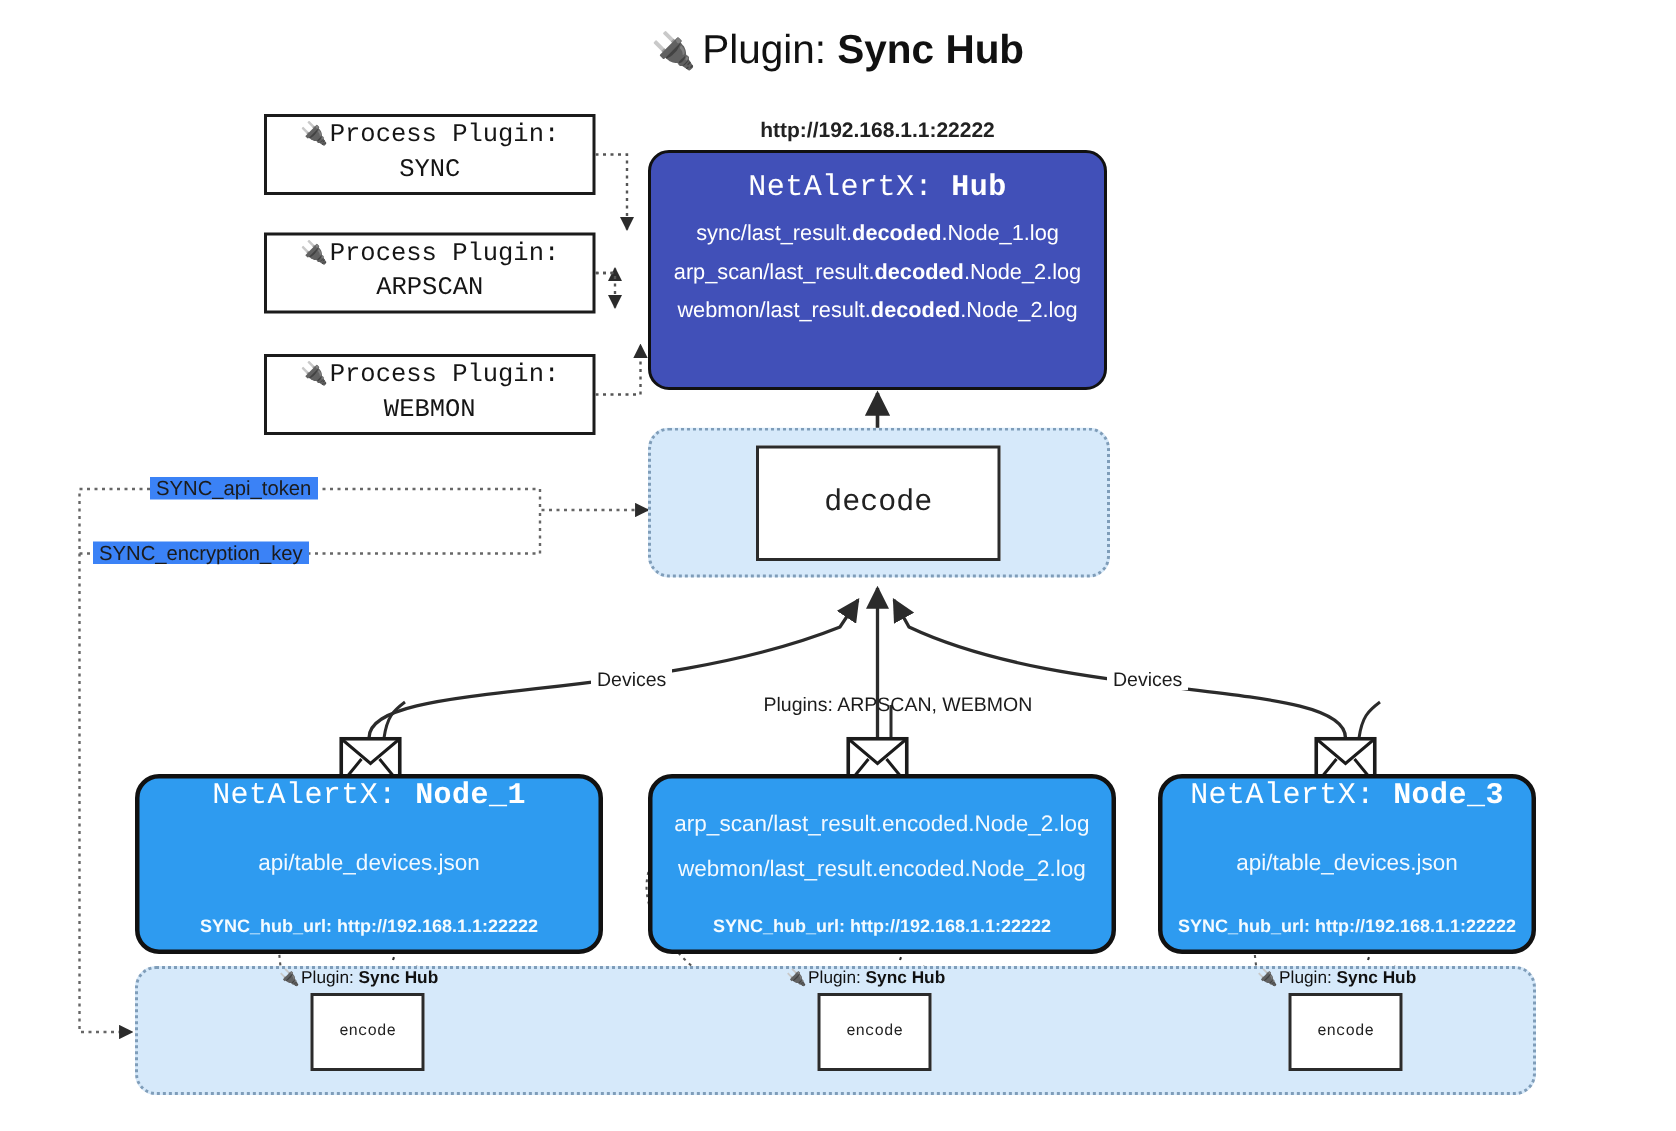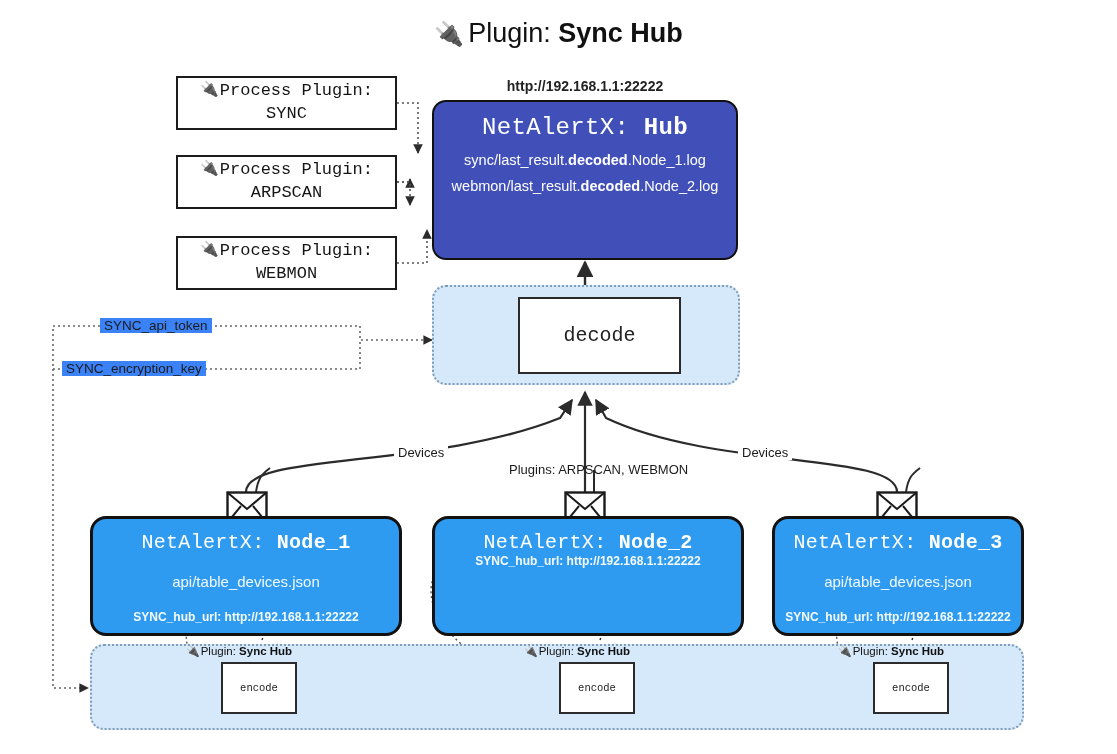--- a/index.html
+++ b/index.html
@@ -20,44 +20,44 @@
            font-size:17px;color:#151515;line-height:1.35;
            display:flex;flex-direction:column;align-items:center;
            justify-content:center;text-align:center;}
   .procbox .l1{display:flex;align-items:center;justify-content:center;}
   .procbox .l1 .plug{font-size:15px;margin-right:1px;}
 
   
   .hub{position:absolute;box-sizing:border-box;background:#4150b8;
        border:2.5px solid #111;border-radius:14px;color:#fff;
        display:flex;flex-direction:column;align-items:center;padding-top:12px;}
-  .hub .hubtitle{font-family:"Liberation Mono",monospace;font-size:24px;
+  .hub .hubtitle{font-family:"Liberation Mono",monospace;font-size:20px;
                  letter-spacing:.3px;margin-bottom:7px;}
   .hub .hubtitle b{font-weight:700;}
   .hub .logline{font-size:14.5px;line-height:1.77;white-space:nowrap;}
   .hub .logline b{font-weight:700;}
   .urllabel{position:absolute;font-size:14px;font-weight:600;color:#222;
             white-space:nowrap;text-align:center;}
 
   
   .bluebox{position:absolute;box-sizing:border-box;background:#d6e9fa;
            border:2px dotted #7f9db9;border-radius:14px;}
 
   
   .opbox{position:absolute;box-sizing:border-box;background:#fff;
          border:2.5px solid #2b2b2b;display:flex;align-items:center;
          justify-content:center;font-family:"Liberation Mono",monospace;
-         color:#222;margin-left:14px;}
+         color:#222;}
   .opbox.decode{font-size:20px;}
   .opbox.encode{font-size:10.5px;}
 
   
   .node{position:absolute;box-sizing:border-box;background:#2e9bf0;
         border:3px solid #111;border-radius:16px;color:#fff;
-        display:flex;flex-direction:column;align-items:center;padding-top:12px;}
+        display:flex;flex-direction:column;align-items:center;padding-top:0;}
   .node .ntitle{font-family:"Liberation Mono",monospace;font-size:20px;
                 letter-spacing:.3px;}
   .node .ntitle b{font-weight:700;}
   .node .nlines{flex:1;display:flex;flex-direction:column;
                 align-items:center;justify-content:center;width:100%;}
   .node .nline{font-size:15px;line-height:1.95;white-space:nowrap;
                color:#f2f9ff;}
   .node .nfoot{font-size:12px;font-weight:600;color:#f4fbff;
                padding-bottom:9px;white-space:nowrap;}
   .plugcap{position:absolute;font-size:11.5px;color:#111;white-space:nowrap;}
@@ -157,20 +157,21 @@
     <div>WEBMON</div>
   </div>
 
   <div class="urllabel" style="left:455px;top:78px;width:260px;">http://192.168.1.1:22222</div>
   <div class="hub" style="left:432px;top:100px;width:306px;height:160px;">
     <div class="hubtitle">
       <span>NetAlertX:</span>
       <b>Hub</b>
     </div>
     <div class="logline"><span>sync/last_result.</span><b>decoded</b><span>.Node_1.log</span></div>
+    <div class="logline"><span>arp_scan/last_result.</span><b>decoded</b><span>.Node_2.log</span></div>
     <div class="logline"><span>webmon/last_result.</span><b>decoded</b><span>.Node_2.log</span></div>
   </div>
 
   <div class="bluebox" style="left:432px;top:285px;width:308px;height:100px;"></div>
   <div class="opbox decode" style="left:504px;top:297px;width:163px;height:77px;">
     <span>decode</span>
   </div>
 
   <div class="tokenlabel" style="left:100px;top:318px;">SYNC_api_token</div>
   <div class="tokenlabel" style="left:62px;top:361px;">SYNC_encryption_key</div>
@@ -196,22 +197,23 @@
     <div class="ntitle">
       <span>NetAlertX:</span> <b>Node_1</b>
     </div>
     <div class="nlines">
       <div class="nline">api/table_devices.json</div>
     </div>
     <div class="nfoot">SYNC_hub_url: http://192.168.1.1:22222</div>
   </div>
 
   <div class="node" style="left:432px;top:516px;width:312px;height:120px;">
-    <div class="ntitle">
-      <span>NetAlertX:</span> <b>Node_2</b>
+    <div class="nlines">
+      <div class="nline">arp_scan/last_result.encoded.Node_2.log</div>
+      <div class="nline">webmon/last_result.encoded.Node_2.log</div>
     </div>
     <div class="nfoot">SYNC_hub_url: http://192.168.1.1:22222</div>
   </div>
 
   <div class="node" style="left:772px;top:516px;width:252px;height:120px;text-align:right;">
     <div class="ntitle">
       <span>NetAlertX:</span> <b>Node_3</b>
     </div>
     <div class="nlines">
       <div class="nline">api/table_devices.json</div>

